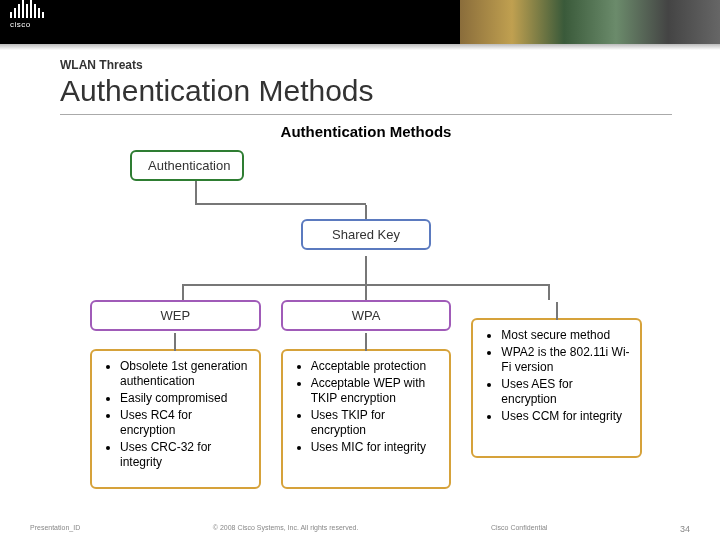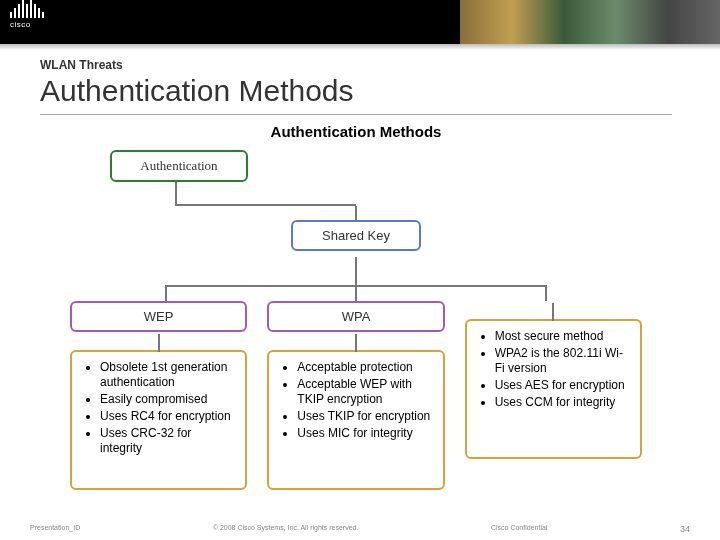--- a/index.html
+++ b/index.html
@@ -6,36 +6,36 @@
   body { width: 720px; height: 540px; font-family: Arial, sans-serif; background: #fff; position: relative; overflow: hidden; }
   
   .header-bar { width: 100%; height: 44px; background: #000; position: relative; }
   .cisco-logo { position: absolute; left: 10px; top: 0; color: #fff; }
   .cisco-bars { display: flex; gap: 2px; align-items: flex-end; height: 18px; margin-bottom: 2px; }
   .cisco-bars span { width: 2px; background: #fff; }
   .cisco-text { font-size: 8px; letter-spacing: 0.5px; }
   .header-photo { position: absolute; right: 0; top: 0; width: 260px; height: 44px; background: linear-gradient(90deg, #8a6d3b, #c0a050, #3a5a3a, #6b8b6b, #444, #666); }
   .header-shadow { width: 100%; height: 6px; background: linear-gradient(#bbb, transparent); }
   
-  .slide-body { padding: 8px 48px 0 40px; }
+  .slide-body { padding: 8px 48px 0 40px; margin-left: 20px; }
   .kicker { font-size: 12px; font-weight: bold; color: #333; margin-bottom: 2px; }
   .title { font-size: 30px; color: #333; margin-bottom: 6px; }
   .rule { height: 1px; background: #aaa; margin-bottom: 8px; }
   
   .diagram-wrap { padding: 0 30px; }
   .diagram-title { text-align: center; font-weight: bold; font-size: 15px; margin-bottom: 10px; }
   .node { border: 2px solid; border-radius: 6px; padding: 6px 16px; text-align: center; font-size: 13px; background: #fff; color: #333; }
   
   .row { display: flex; justify-content: center; margin-bottom: 6px; }
   .connector-v { width: 2px; height: 14px; background: #777; margin: 0 auto; }
   .connector-h-wrap { position: relative; height: 30px; }
   .connector-h { position: absolute; height: 2px; background: #777; top: 14px; }
   .drop { position: absolute; width: 2px; background: #777; }
   
-  .auth-node { border-color: #2e7d32; width: 138px; margin-left: 0; font-family: Liberation Serif, serif; }
+  .auth-node { border-color: #2e7d32; width: 114px; margin-left: 0; }
   .shared-node { border-color: #5b7abf; width: 130px; }
   
   .method-row { display: flex; justify-content: space-between; gap: 20px; }
   .method { flex: 1; }
   .method .node { border-color: #a05bb8; width: 100%; }
   
   .detail-box { border: 2px solid #d6a23a; border-radius: 6px; padding: 8px 10px; margin-top: 18px; font-size: 12px; min-height: 140px; position: relative; background: #fff; }
   .detail-box::before { content: ""; position: absolute; top: -18px; left: 50%; width: 2px; height: 18px; background: #777; transform: translateX(-50%); }
   .detail-box ul { list-style: disc; padding-left: 18px; }
   .detail-box li { margin-bottom: 2px; line-height: 1.25; }

